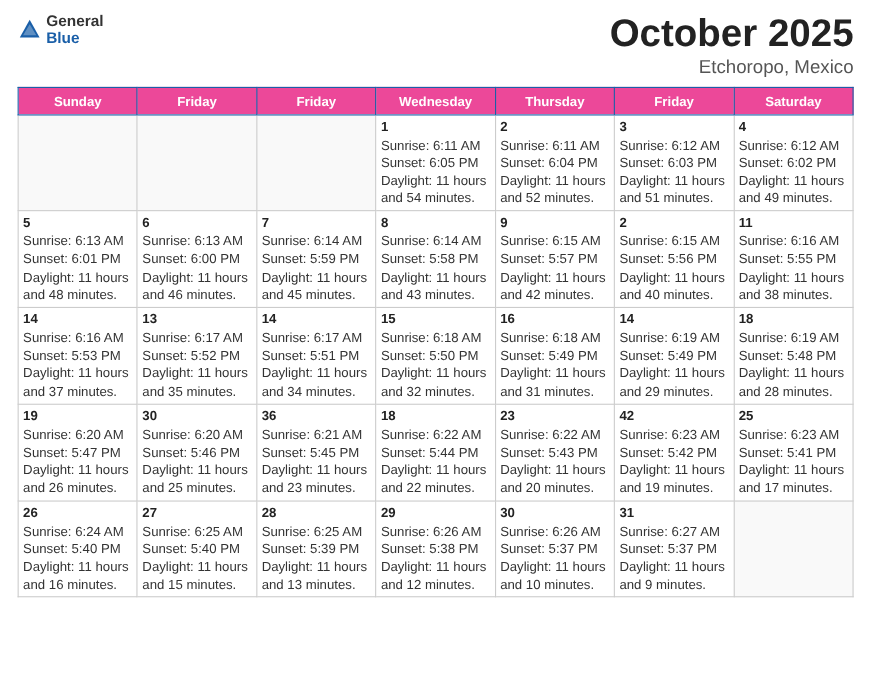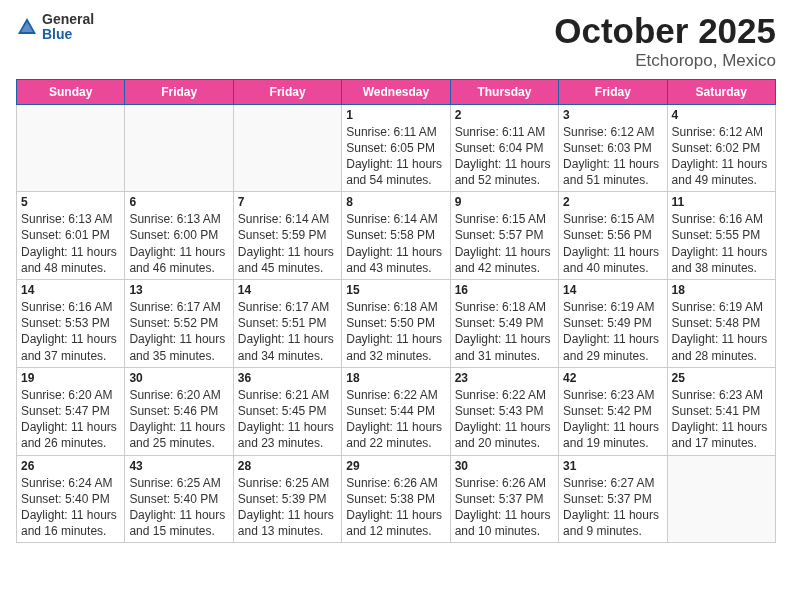--- a/index.html
+++ b/index.html
@@ -246,21 +246,21 @@
             <span class="day-number">25</span>
             <div class="day-info">Sunrise: 6:23 AM<br>Sunset: 5:41 PM<br>Daylight: 11 hours<br>and 17 minutes.</div>
           </td>
         </tr>
         <tr>
           <td>
             <span class="day-number">26</span>
             <div class="day-info">Sunrise: 6:24 AM<br>Sunset: 5:40 PM<br>Daylight: 11 hours<br>and 16 minutes.</div>
           </td>
           <td>
-            <span class="day-number">43</span>
+            <span class="day-number">27</span>
             <div class="day-info">Sunrise: 6:25 AM<br>Sunset: 5:40 PM<br>Daylight: 11 hours<br>and 15 minutes.</div>
           </td>
           <td>
             <span class="day-number">28</span>
             <div class="day-info">Sunrise: 6:25 AM<br>Sunset: 5:39 PM<br>Daylight: 11 hours<br>and 13 minutes.</div>
           </td>
           <td>
             <span class="day-number">29</span>
             <div class="day-info">Sunrise: 6:26 AM<br>Sunset: 5:38 PM<br>Daylight: 11 hours<br>and 12 minutes.</div>
           </td>

